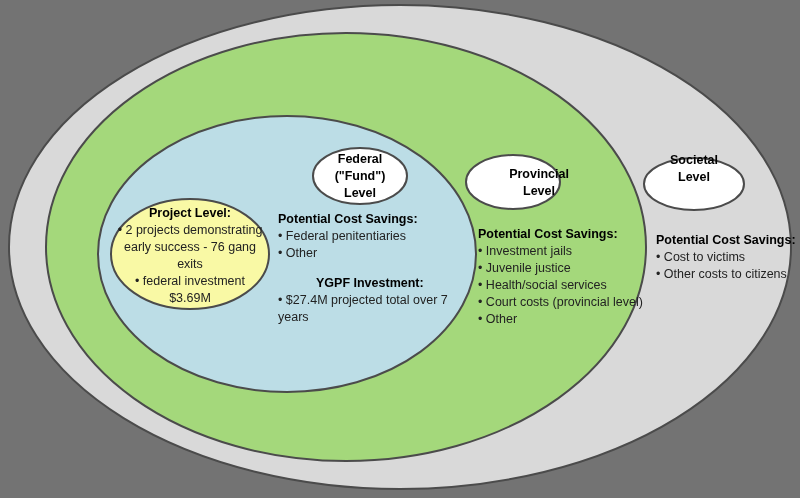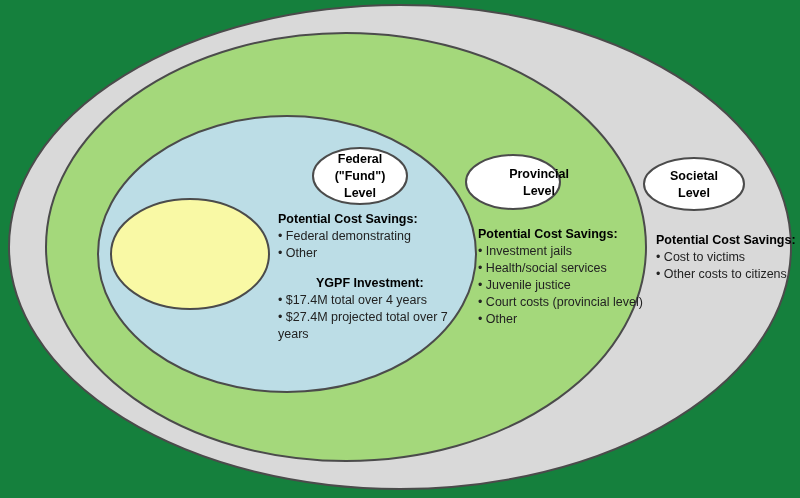--- a/index.html
+++ b/index.html
@@ -6,21 +6,21 @@
     margin: 0;
     padding: 0;
     background: #ffffff;
     font-family: "Liberation Sans", sans-serif;
   }
   .stage {
     position: relative;
     width: 800px;
     height: 498px;
     overflow: hidden;
-    background: #15803d;
+    background: #737373;
   }
   svg.canvas {
     position: absolute;
     left: 0;
     top: 0;
     width: 800px;
     height: 498px;
   }
   svg.canvas ellipse {
     stroke: #4b4b4b;
@@ -44,21 +44,21 @@
     line-height: 17px;
     color: #000000;
   }
   #project-text   { left: 114px; top: 205px; width: 152px; text-align: center; }
   #federal-text   { left: 278px; top: 211px; width: 188px; }
   #federal-text .hd2 { margin-top: 13px; margin-left: 38px; }
   #provincial-text{ left: 478px; top: 226px; width: 185px; }
   #societal-text  { left: 656px; top: 232px; width: 162px; }
   #federal-label   { left: 312px; top: 151px; width: 96px; }
   #provincial-label{ left: 491px; top: 166px; width: 96px; }
-  #societal-label  { left: 646px; top: 168px; width: 96px; }
+  #societal-label  { left: 646px; top: 152px; width: 96px; }
 </style>
 </head>
 <body>
 
 <div class="stage">
 
   <svg class="canvas" viewBox="0 0 800 498" aria-hidden="true">
     <ellipse cx="400" cy="247" rx="391" ry="242" fill="#d9d9d9"></ellipse>
     <ellipse cx="346" cy="247" rx="300" ry="214" fill="#a4d87b"></ellipse>
     <ellipse cx="287" cy="254" rx="189" ry="138" fill="#bcdde6"></ellipse>
@@ -77,35 +77,39 @@
   <div id="provincial-label" class="bubble-label">
     <div>Provincial</div>
     <div>Level</div>
   </div>
 
   <div id="societal-label" class="bubble-label">
     <div>Societal</div>
     <div>Level</div>
   </div>
 
+  <div id="project-text" class="tblock">
+    <div class="hd">Project Level:</div>
+    <div>• 2 projects demonstrating early success - 76 gang exits</div>
+    <div>• federal investment $3.69M</div>
+  </div>
 
   <div id="federal-text" class="tblock">
     <div class="hd">Potential Cost Savings:</div>
-    <div>• Federal demonstrating</div>
+    <div>• Federal penitentiaries</div>
     <div>• Other</div>
     <div class="hd hd2">YGPF Investment:</div>
-    <div>• $17.4M total over 4 years</div>
     <div>• $27.4M projected total over 7 years</div>
   </div>
 
   <div id="provincial-text" class="tblock">
     <div class="hd">Potential Cost Savings:</div>
     <div>• Investment jails</div>
+    <div>• Juvenile justice</div>
     <div>• Health/social services</div>
-    <div>• Juvenile justice</div>
     <div>• Court costs (provincial level)</div>
     <div>• Other</div>
   </div>
 
   <div id="societal-text" class="tblock">
     <div class="hd">Potential Cost Savings:</div>
     <div>• Cost to victims</div>
     <div>• Other costs to citizens</div>
   </div>
 

